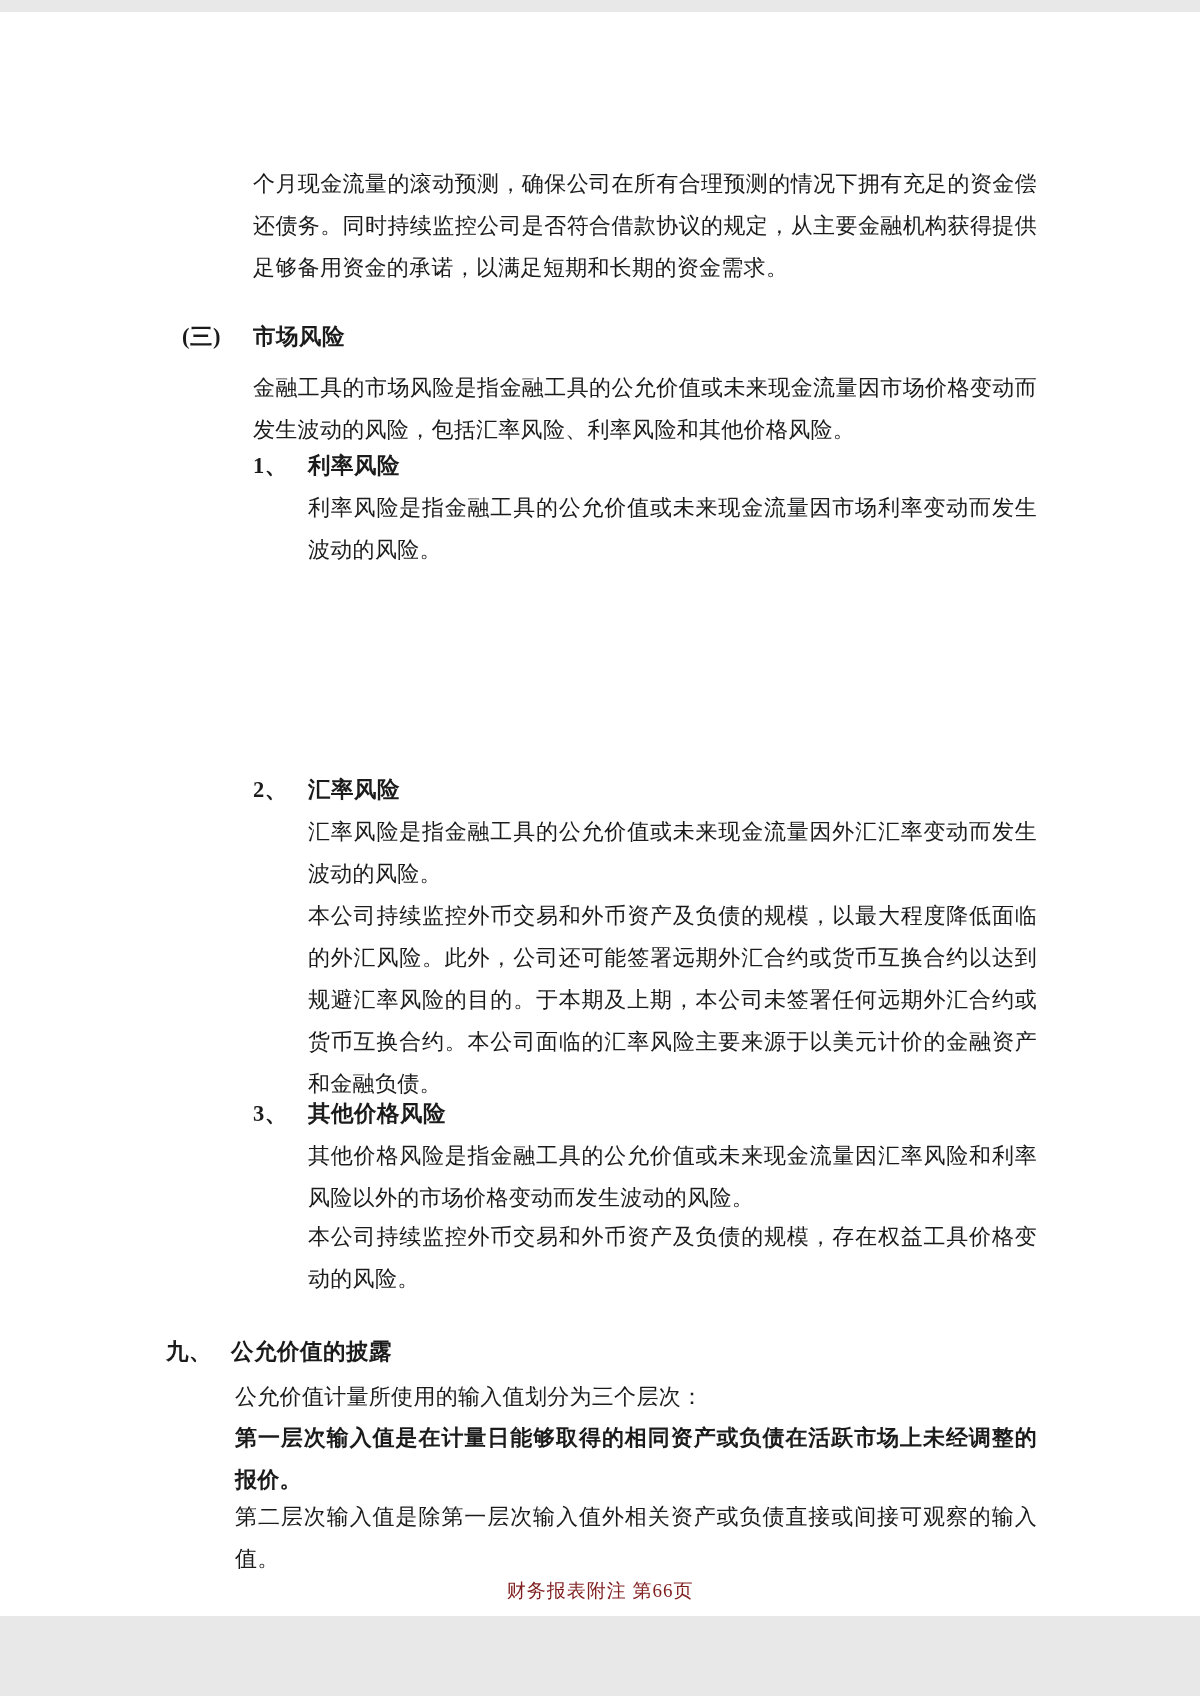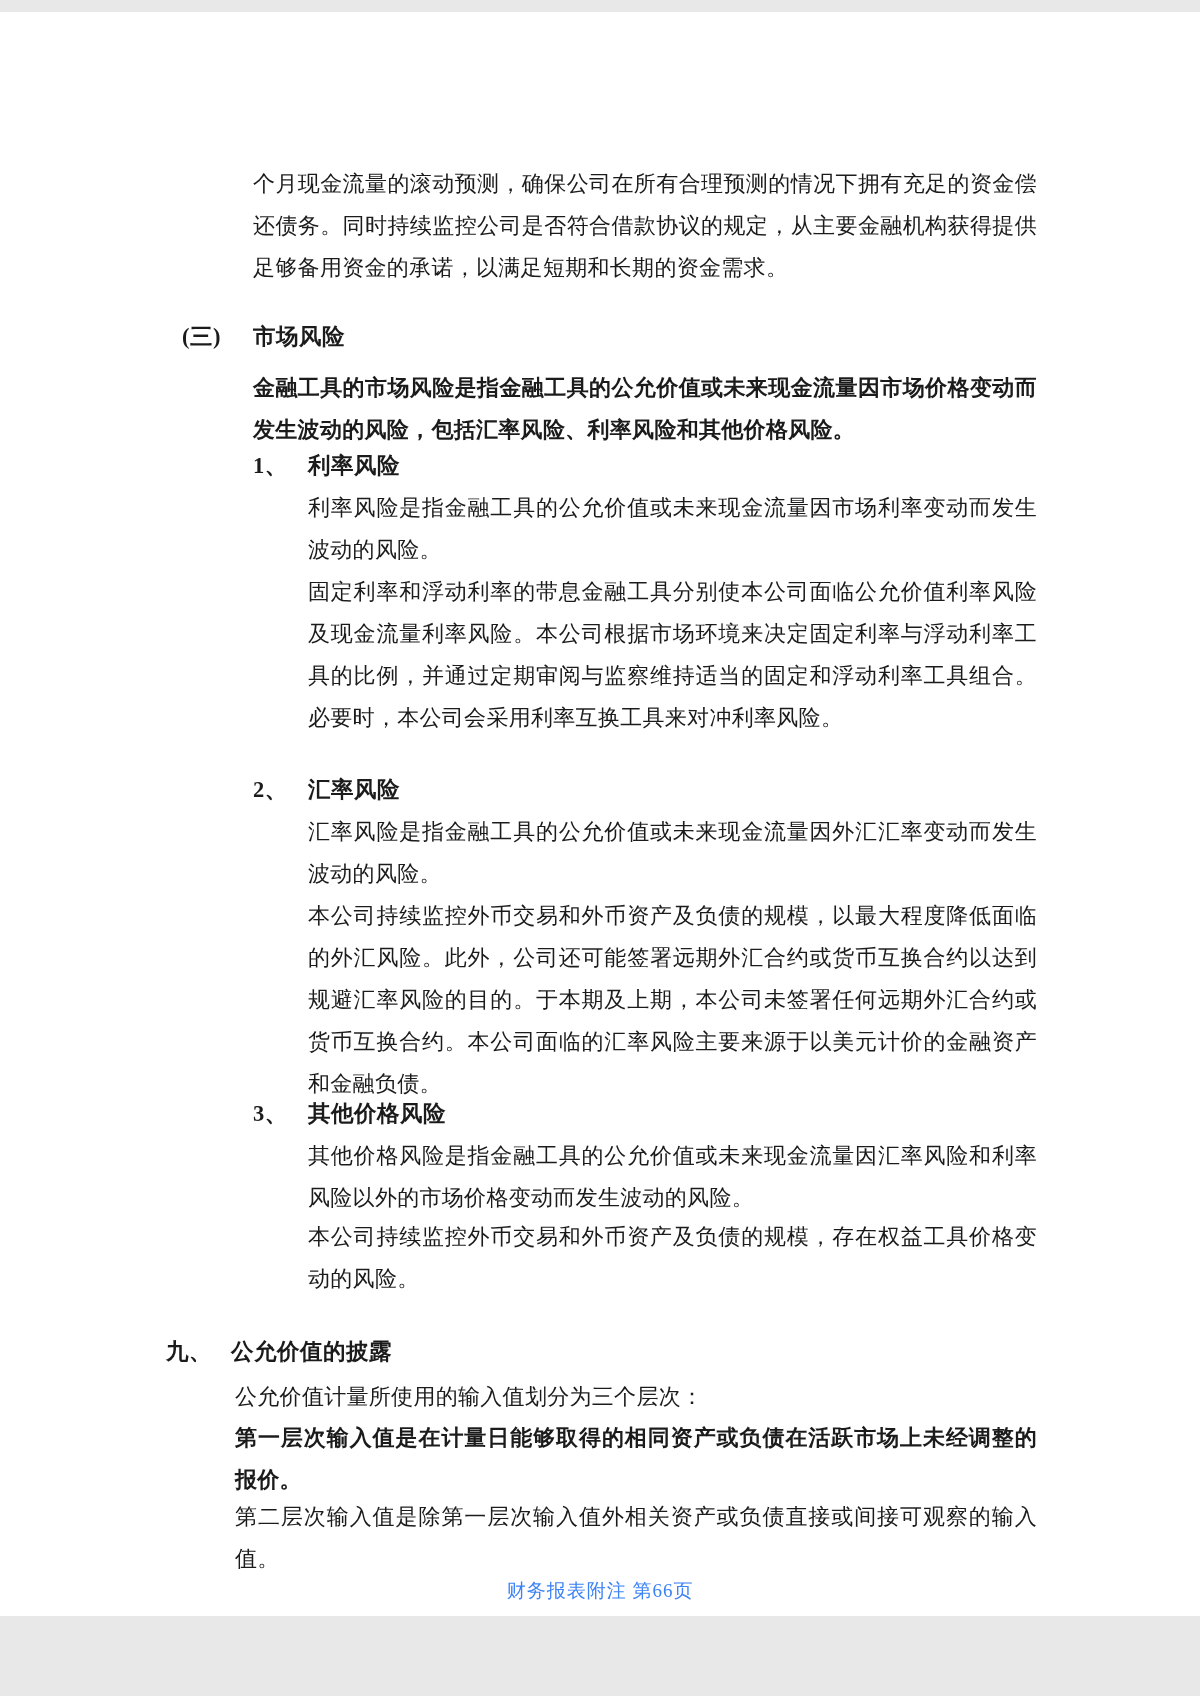--- a/index.html
+++ b/index.html
@@ -30,41 +30,40 @@
   .hd .lbl { display:inline-block; }
   .lbl-w71 { width:71px; }
   .lbl-w65 { width:65px; }
   .lbl-w55 { width:55px; }
   .footer {
     position:absolute;
     left:0; width:1200px;
     text-align:center;
     font-size:19px;
     letter-spacing:1px;
-    color:#3b82f6;
+    color:#7f1d1d;
   }
 </style>
 </head>
 <body>
 
 <div class="page">
 
   <div class="para" style="left:253px; top:151px; width:784px;">个月现金流量的滚动预测，确保公司在所有合理预测的情况下拥有充足的资金偿还债务。同时持续监控公司是否符合借款协议的规定，从主要金融机构获得提供足够备用资金的承诺，以满足短期和长期的资金需求。</div>
 
   <div class="hd" style="left:182px; top:304px;">
     <span class="lbl lbl-w71">(三)</span><span>市场风险</span>
   </div>
 
-  <div class="para" style="left:253px; top:355px; width:784px;font-weight:bold;">金融工具的市场风险是指金融工具的公允价值或未来现金流量因市场价格变动而发生波动的风险，包括汇率风险、利率风险和其他价格风险。</div>
+  <div class="para" style="left:253px; top:355px; width:784px;">金融工具的市场风险是指金融工具的公允价值或未来现金流量因市场价格变动而发生波动的风险，包括汇率风险、利率风险和其他价格风险。</div>
 
   <div class="hd" style="left:253px; top:433px;">
     <span class="lbl lbl-w55">1、</span><span>利率风险</span>
   </div>
   <div class="para" style="left:308px; top:475px; width:729px;">利率风险是指金融工具的公允价值或未来现金流量因市场利率变动而发生波动的风险。</div>
-  <div class="para" style="left:308px; top:559px; width:729px;">固定利率和浮动利率的带息金融工具分别使本公司面临公允价值利率风险及现金流量利率风险。本公司根据市场环境来决定固定利率与浮动利率工具的比例，并通过定期审阅与监察维持适当的固定和浮动利率工具组合。必要时，本公司会采用利率互换工具来对冲利率风险。</div>
 
   <div class="hd" style="left:253px; top:757px;">
     <span class="lbl lbl-w55">2、</span><span>汇率风险</span>
   </div>
   <div class="para" style="left:308px; top:799px; width:729px;">汇率风险是指金融工具的公允价值或未来现金流量因外汇汇率变动而发生波动的风险。</div>
   <div class="para" style="left:308px; top:883px; width:729px;">本公司持续监控外币交易和外币资产及负债的规模，以最大程度降低面临的外汇风险。此外，公司还可能签署远期外汇合约或货币互换合约以达到规避汇率风险的目的。于本期及上期，本公司未签署任何远期外汇合约或货币互换合约。本公司面临的汇率风险主要来源于以美元计价的金融资产和金融负债。</div>
 
   <div class="hd" style="left:253px; top:1081px;">
     <span class="lbl lbl-w55">3、</span><span>其他价格风险</span>
   </div>

